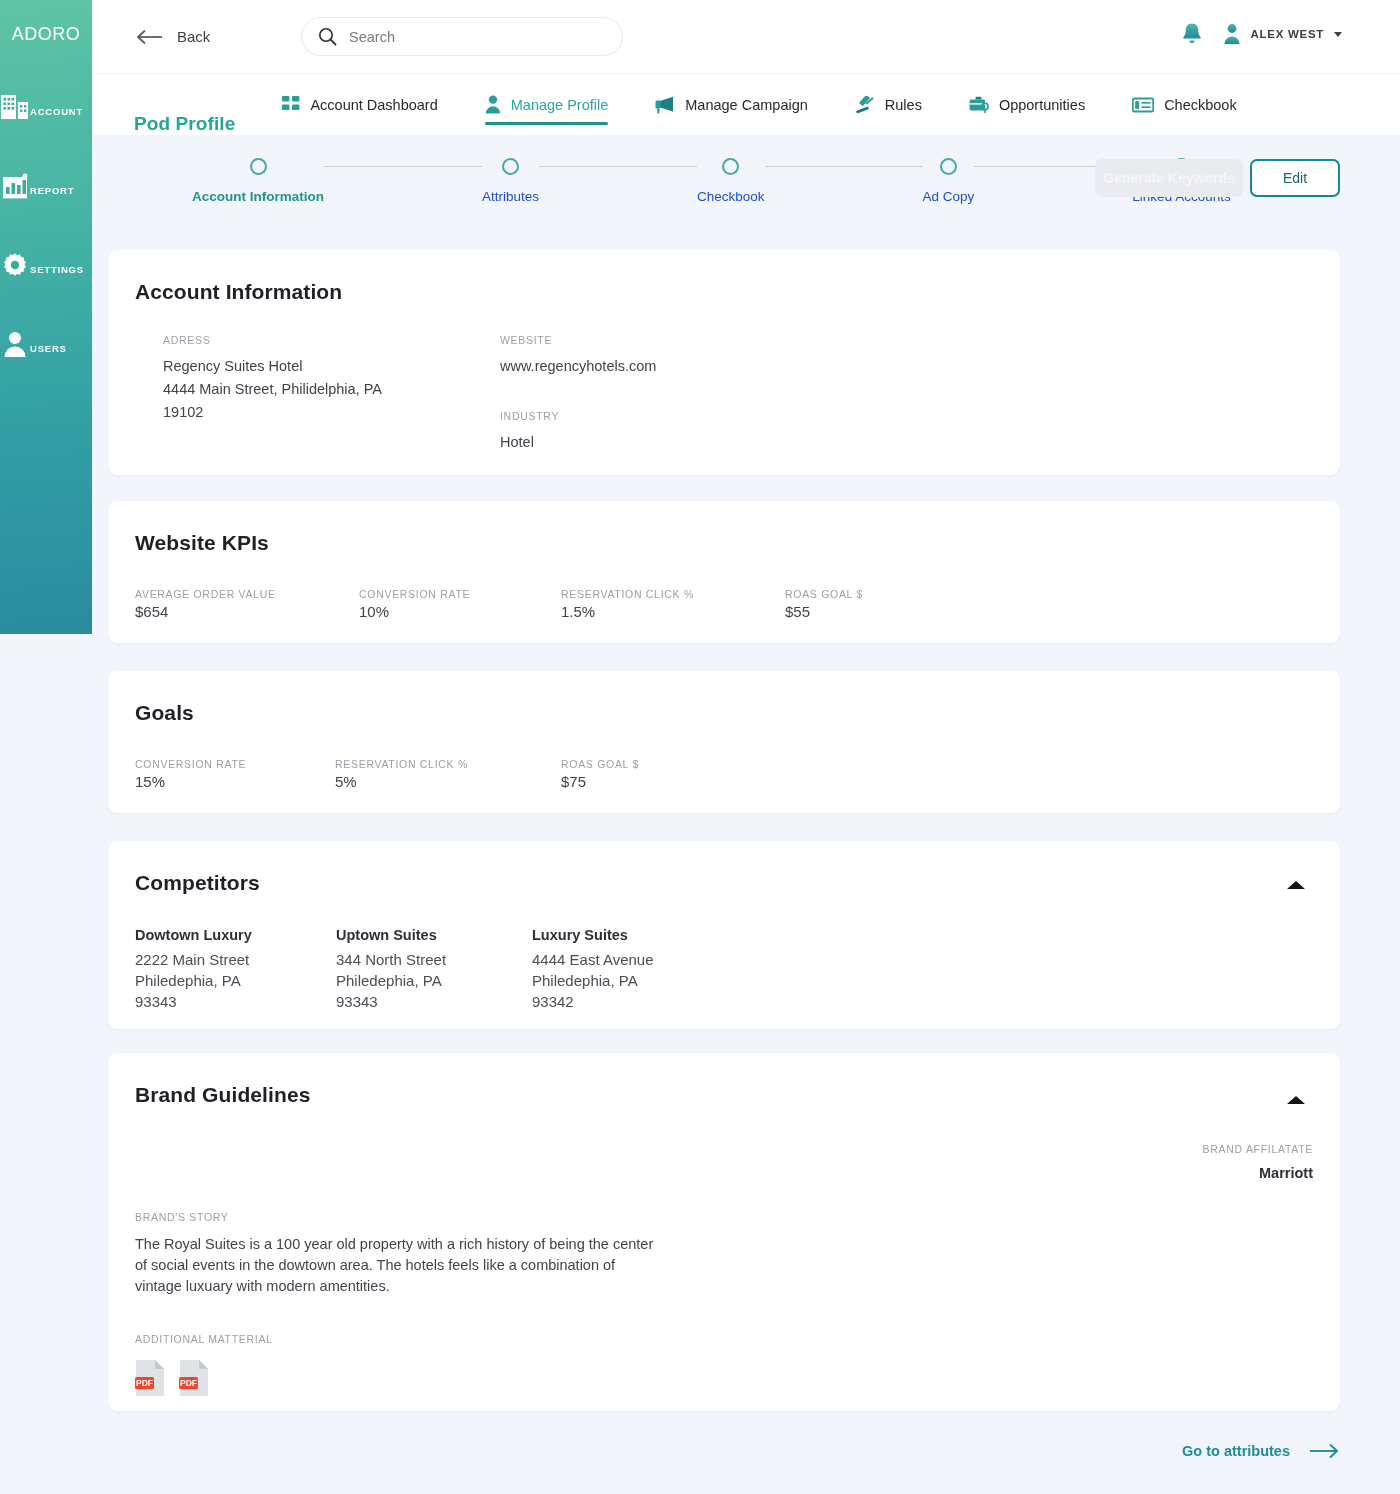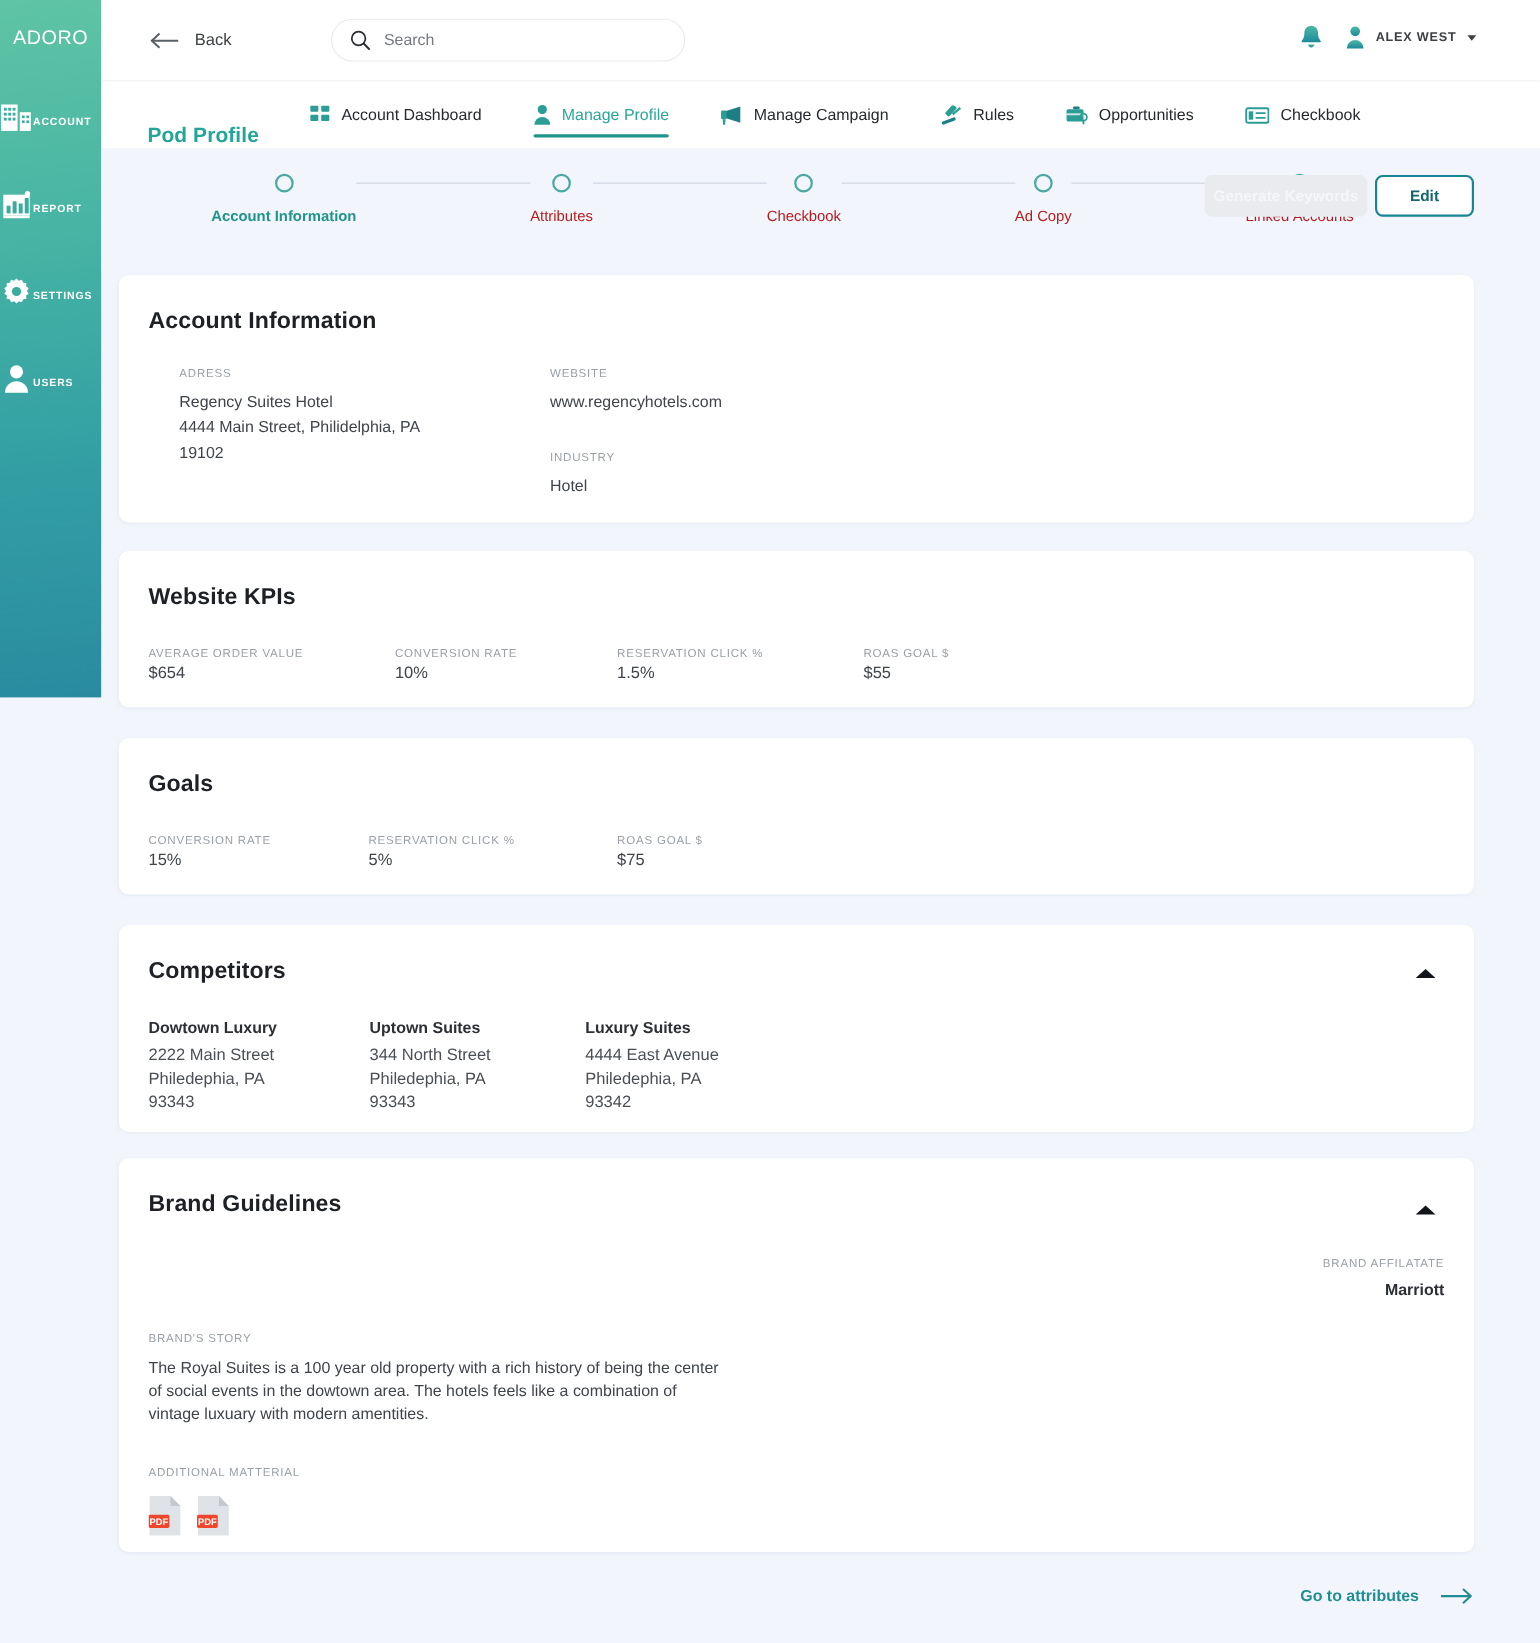--- a/index.html
+++ b/index.html
@@ -73,32 +73,32 @@
   .navitem.active::after {
     content: ""; position: absolute; left: 0; right: 0; bottom: 10px;
     height: 3px; background: #1f9489; border-radius: 2px;
   }
 
   
   .stepbar { position: absolute; left: 92px; top: 135px; right: 0; height: 111px; background: #f2f5fc; }
   .steps { position: absolute; left: 100px; top: 23px; display: flex; align-items: flex-start; }
   .step { display: flex; flex-direction: column; align-items: center; position: relative; }
   .circ { width: 17px; height: 17px; border: 2px solid #49a9a3; border-radius: 50%; background: #f2f5fc; }
-  .step .slbl { margin-top: 14px; font-size: 13.5px; color: #b91c1c; white-space: nowrap; }
+  .step .slbl { margin-top: 14px; font-size: 13.5px; color: #1d4ed8; white-space: nowrap; }
   .step.active .slbl { color: #1f9489; font-weight: 700; }
   .connector { width: 158px; height: 1px; background: #ccd2dd; margin-top: 8px; }
   .btn-gen {
     position: absolute; right: 157px; top: 24px; width: 148px; height: 38px;
     background: #e9ebef; border: none; border-radius: 7px; color: #f5f6f8;
     font-size: 14px; font-weight: 700; font-family: "Liberation Sans", sans-serif; cursor: default;
   }
   .btn-edit {
     position: absolute; right: 60px; top: 24px; width: 90px; height: 38px;
     background: #ffffff; border: 2px solid #168596; border-radius: 7px; color: #13666f;
-    font-size: 14px; font-weight: 700; font-family: "Liberation Sans", sans-serif; cursor: pointer;
+    font-size: 14px; font-weight: 400; font-family: "Liberation Sans", sans-serif; cursor: pointer;
   }
 
   
   .card {
     position: absolute; left: 108px; width: 1232px; background: #ffffff;
     border-radius: 9px; box-shadow: 0 1px 3px rgba(90,110,150,0.07);
   }
   .card-title { font-size: 21px; font-weight: 600; color: #1d2025; letter-spacing: 0.1px; }
   .fld-lbl {
     font-size: 10.5px; color: #9aa0a8; letter-spacing: 0.7px; text-transform: uppercase;

